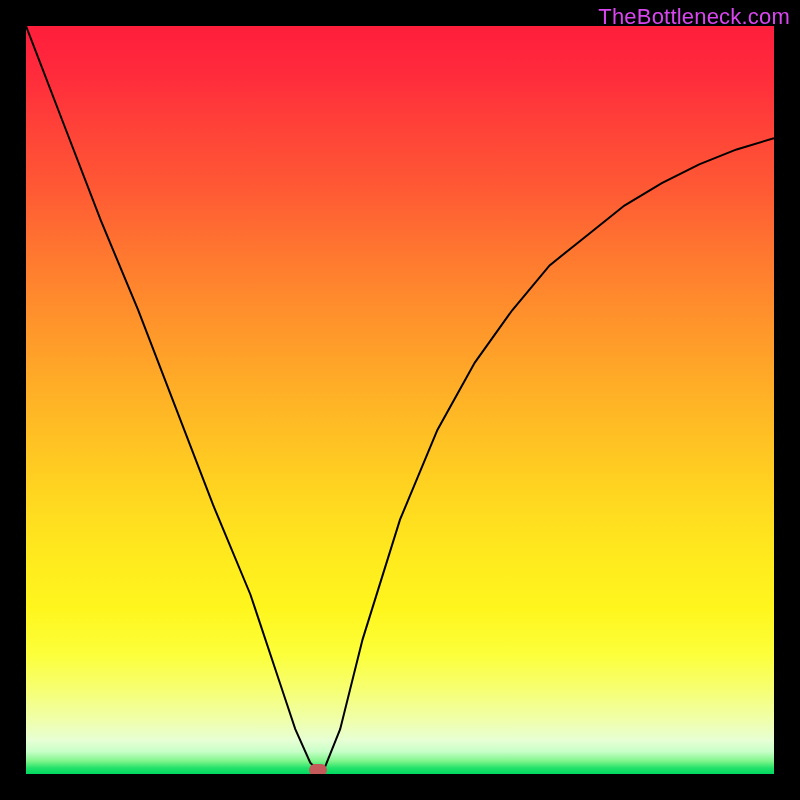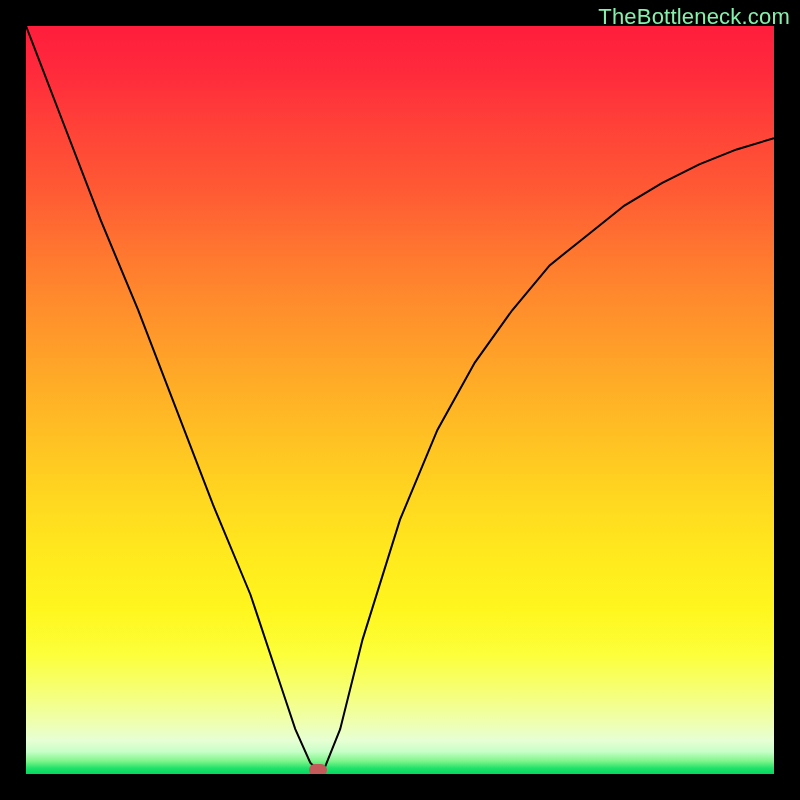--- a/index.html
+++ b/index.html
@@ -60,21 +60,21 @@
     position: absolute;
     width: 18px;
     height: 12px;
     border-radius: 6px;
     transform: translate(-50%, -50%);
   }
   .watermark {
     position: absolute;
     top: 4px;
     right: 10px;
-    color: #86efac;
+    color: #d946ef;
     font-size: 22px;
     letter-spacing: 0.2px;
     font-weight: 400;
   }
 </style>
 </head>
 <body>
 
 <div class="outer">
   <div class="plot">

